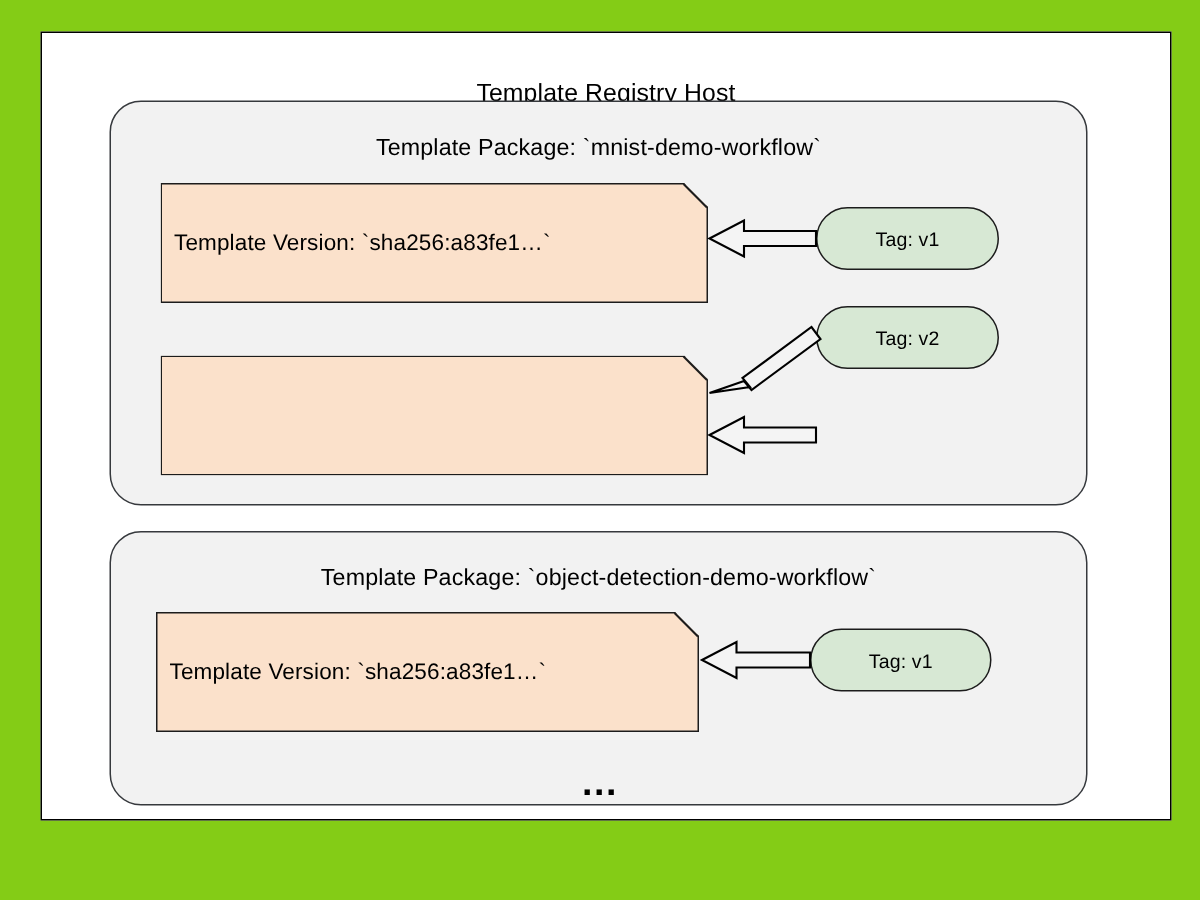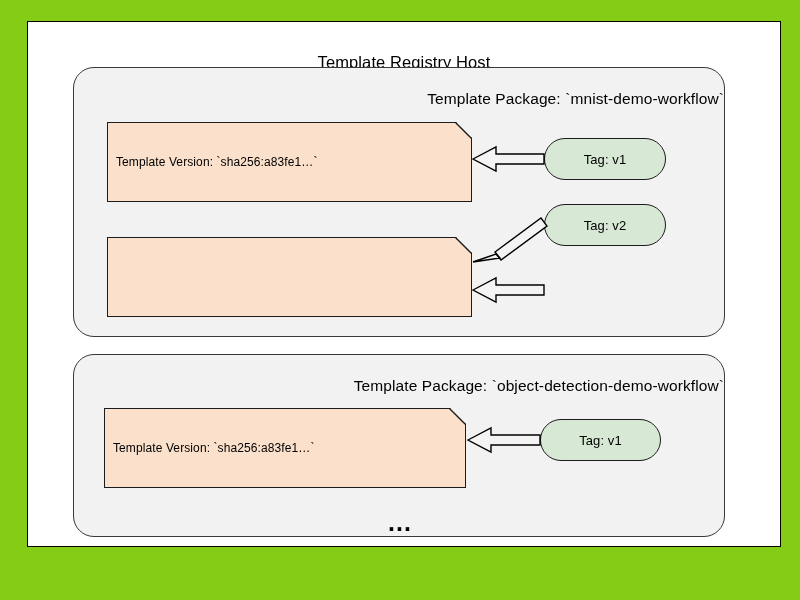--- a/index.html
+++ b/index.html
@@ -50,21 +50,21 @@
     background: #f2f2f2;
     border: 1.4px solid #36393d;
     border-radius: 21px;
     box-sizing: border-box;
   }
   .package-title {
     position: absolute;
     left: 0;
     top: 21px;
     width: 100%;
-    text-align: right;
+    text-align: center;
     font-size: 15.5px;
     line-height: 19px;
     color: #000000;
     letter-spacing: 0.1px;
   }
   #package-1 {
     left: 73px;
     top: 67px;
     width: 652px;
     height: 270px;
@@ -96,21 +96,21 @@
     width: 17px;
     height: 17px;
     overflow: visible;
   }
   .version-box .label {
     position: absolute;
     left: 9px;
     right: 9px;
     top: 50%;
     transform: translateY(-50%);
-    font-size: 12px;
+    font-size: 15px;
     line-height: 19px;
     color: #000000;
     letter-spacing: 0.1px;
   }
   #version-box-1 { left: 107px; top: 122px;  width: 365px; height: 80px; }
   #version-box-2 { left: 107px; top: 237px;  width: 365px; height: 80px; }
   #version-box-3 { left: 104px; top: 408px;  width: 362px; height: 80px; }
 
   
   .tag-pill {

